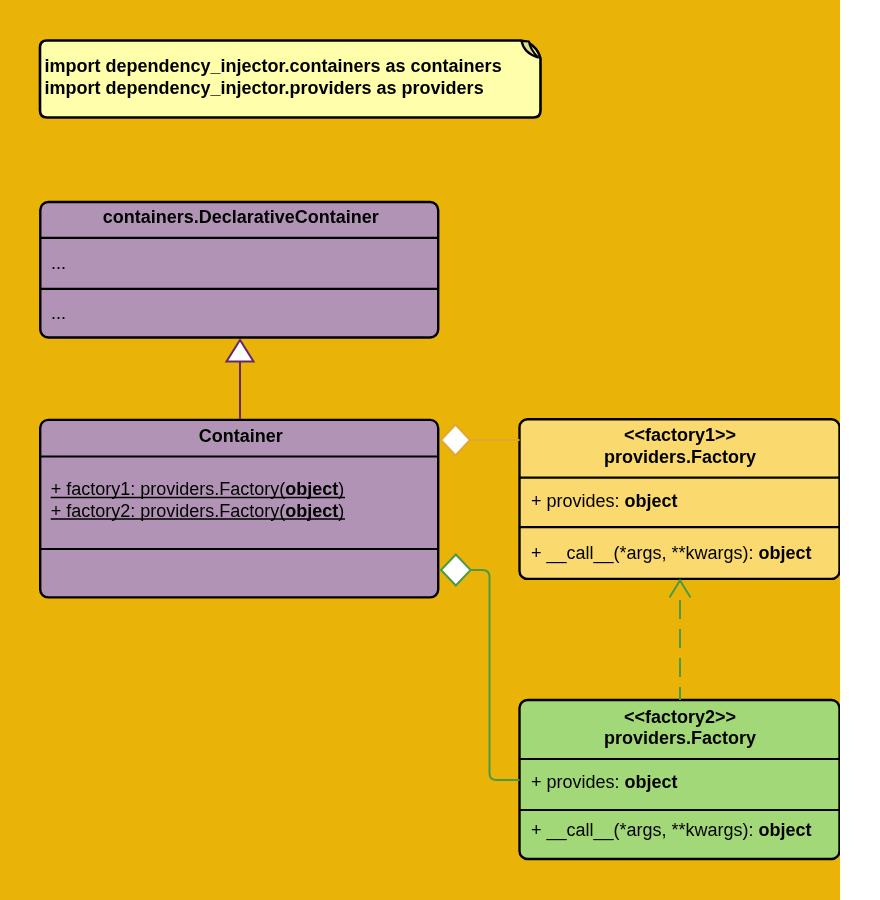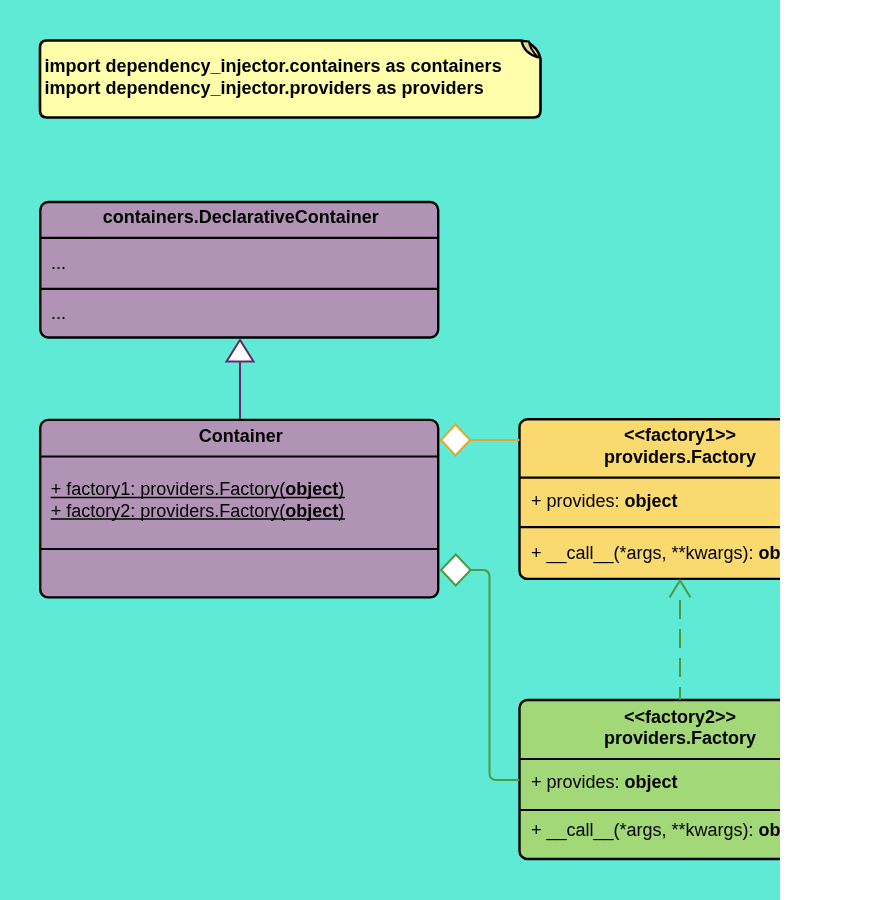--- a/index.html
+++ b/index.html
@@ -1,16 +1,16 @@
 <!DOCTYPE html>
 <html><head>
 <meta charset="utf-8">
 <style>
   html,body{margin:0;padding:0;background:#ffffff;}
-  .page{position:relative;width:780px;height:900px;background:#5eead4;overflow:hidden;}
+  .page{position:relative;width:840px;height:900px;background:#eab308;overflow:hidden;}
   svg{position:absolute;left:0;top:0;will-change:transform;}
   text{font-family:"Liberation Sans",sans-serif;fill:#000000;font-size:18px;}
   .b{font-weight:bold;}
 </style>
 </head>
 <body>
 <div class="page">
 <svg width="880" height="900" viewBox="0 0 880 900">
 
   <path d="M 47,40.5 H 521 C 529.5,41.5 538,48 540.5,58.5 V 110.5 Q 540.5,117.5 533.5,117.5 H 47 Q 40,117.5 40,110.5 V 47.5 Q 40,40.5 47,40.5 Z" fill="#FFFFAB" stroke="#000000" stroke-width="2.6"></path>

